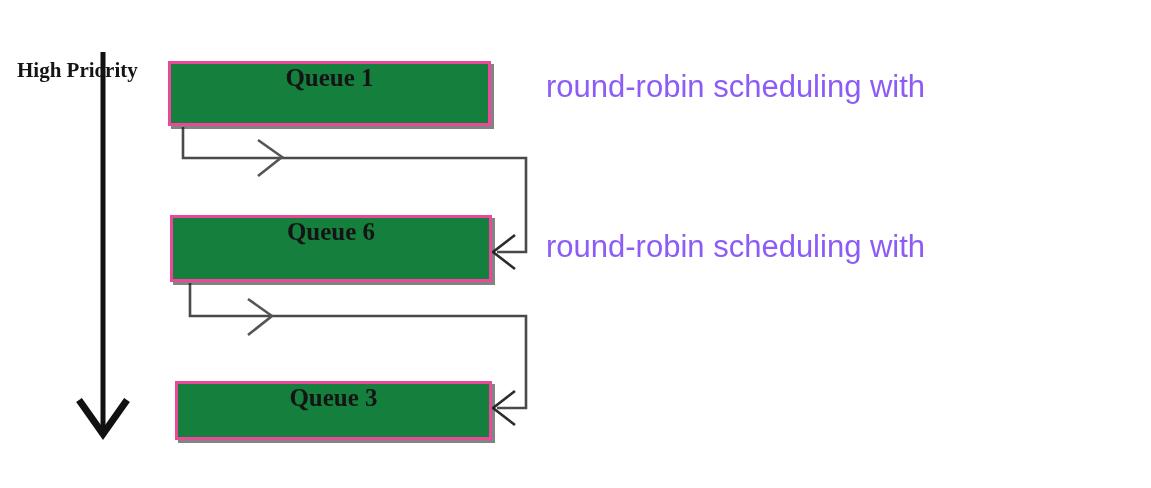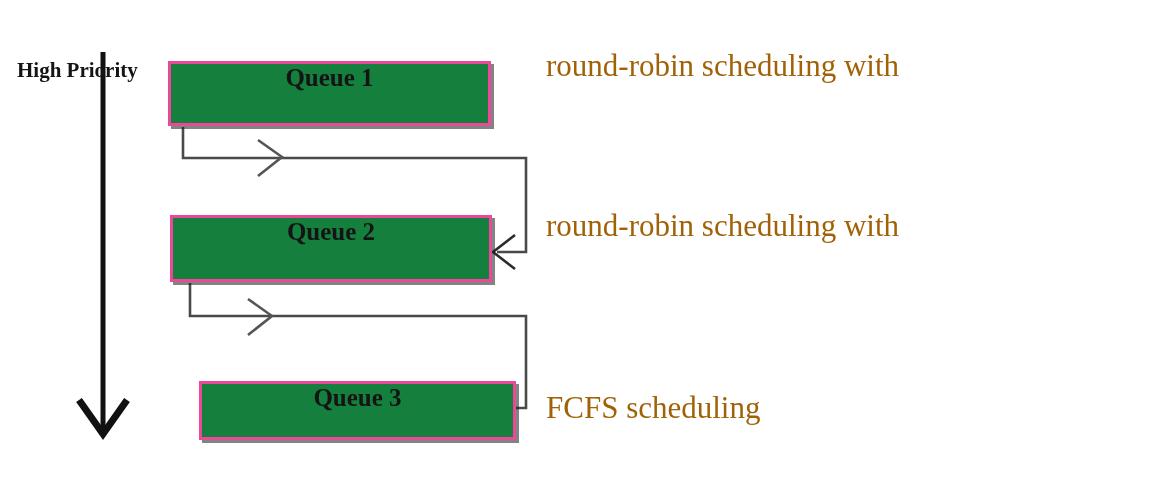--- a/index.html
+++ b/index.html
@@ -56,29 +56,30 @@
   }
   .queue-label {
     font-family: "Liberation Serif", "DejaVu Serif", serif;
     font-weight: bold;
     font-size: 25px;
     color: #141414;
     white-space: nowrap;
   }
   #queue-box-1 { left: 168px; top: 61px;  width: 323px; height: 65px; }
   #queue-box-2 { left: 170px; top: 215px; width: 322px; height: 67px; }
-  #queue-box-3 { left: 175px; top: 381px; width: 317px; height: 59px; margin-left: 24px; }
+  #queue-box-3 { left: 175px; top: 381px; width: 317px; height: 59px; }
 
   .scheduling-note {
     position: absolute;
-    font-family: Liberation Serif, serif;
+    font-family: Liberation Sans, sans-serif;
     font-size: 31px;
     line-height: 43px;
-    color: #a16207;
+    color: #8b5cf6;
     white-space: nowrap;
+    margin-top: 21px;
   }
   #note-queue-1 { left: 546px; top: 44px; }
   #note-queue-2 { left: 546px; top: 204px; }
   #note-queue-3 { left: 546px; top: 386px; }
   .note-line { display: block; }
 </style>
 </head>
 <body>
 
 <div id="canvas">
@@ -104,32 +105,29 @@
   </svg>
 
   <div class="priority-label" id="label-high-priority">High Priority</div>
 
 
   <div class="queue-box" id="queue-box-1">
     <span class="queue-label">Queue 1</span>
   </div>
 
   <div class="queue-box" id="queue-box-2">
-    <span class="queue-label">Queue 2</span>
+    <span class="queue-label">Queue 6</span>
   </div>
 
   <div class="queue-box" id="queue-box-3">
     <span class="queue-label">Queue 3</span>
   </div>
 
   <div class="scheduling-note" id="note-queue-1">
     <span class="note-line">round-robin scheduling with</span>
   </div>
 
   <div class="scheduling-note" id="note-queue-2">
     <span class="note-line">round-robin scheduling with</span>
   </div>
 
-  <div class="scheduling-note" id="note-queue-3">
-    <span class="note-line">FCFS scheduling</span>
-  </div>
 
 </div>
 
 </body></html>

